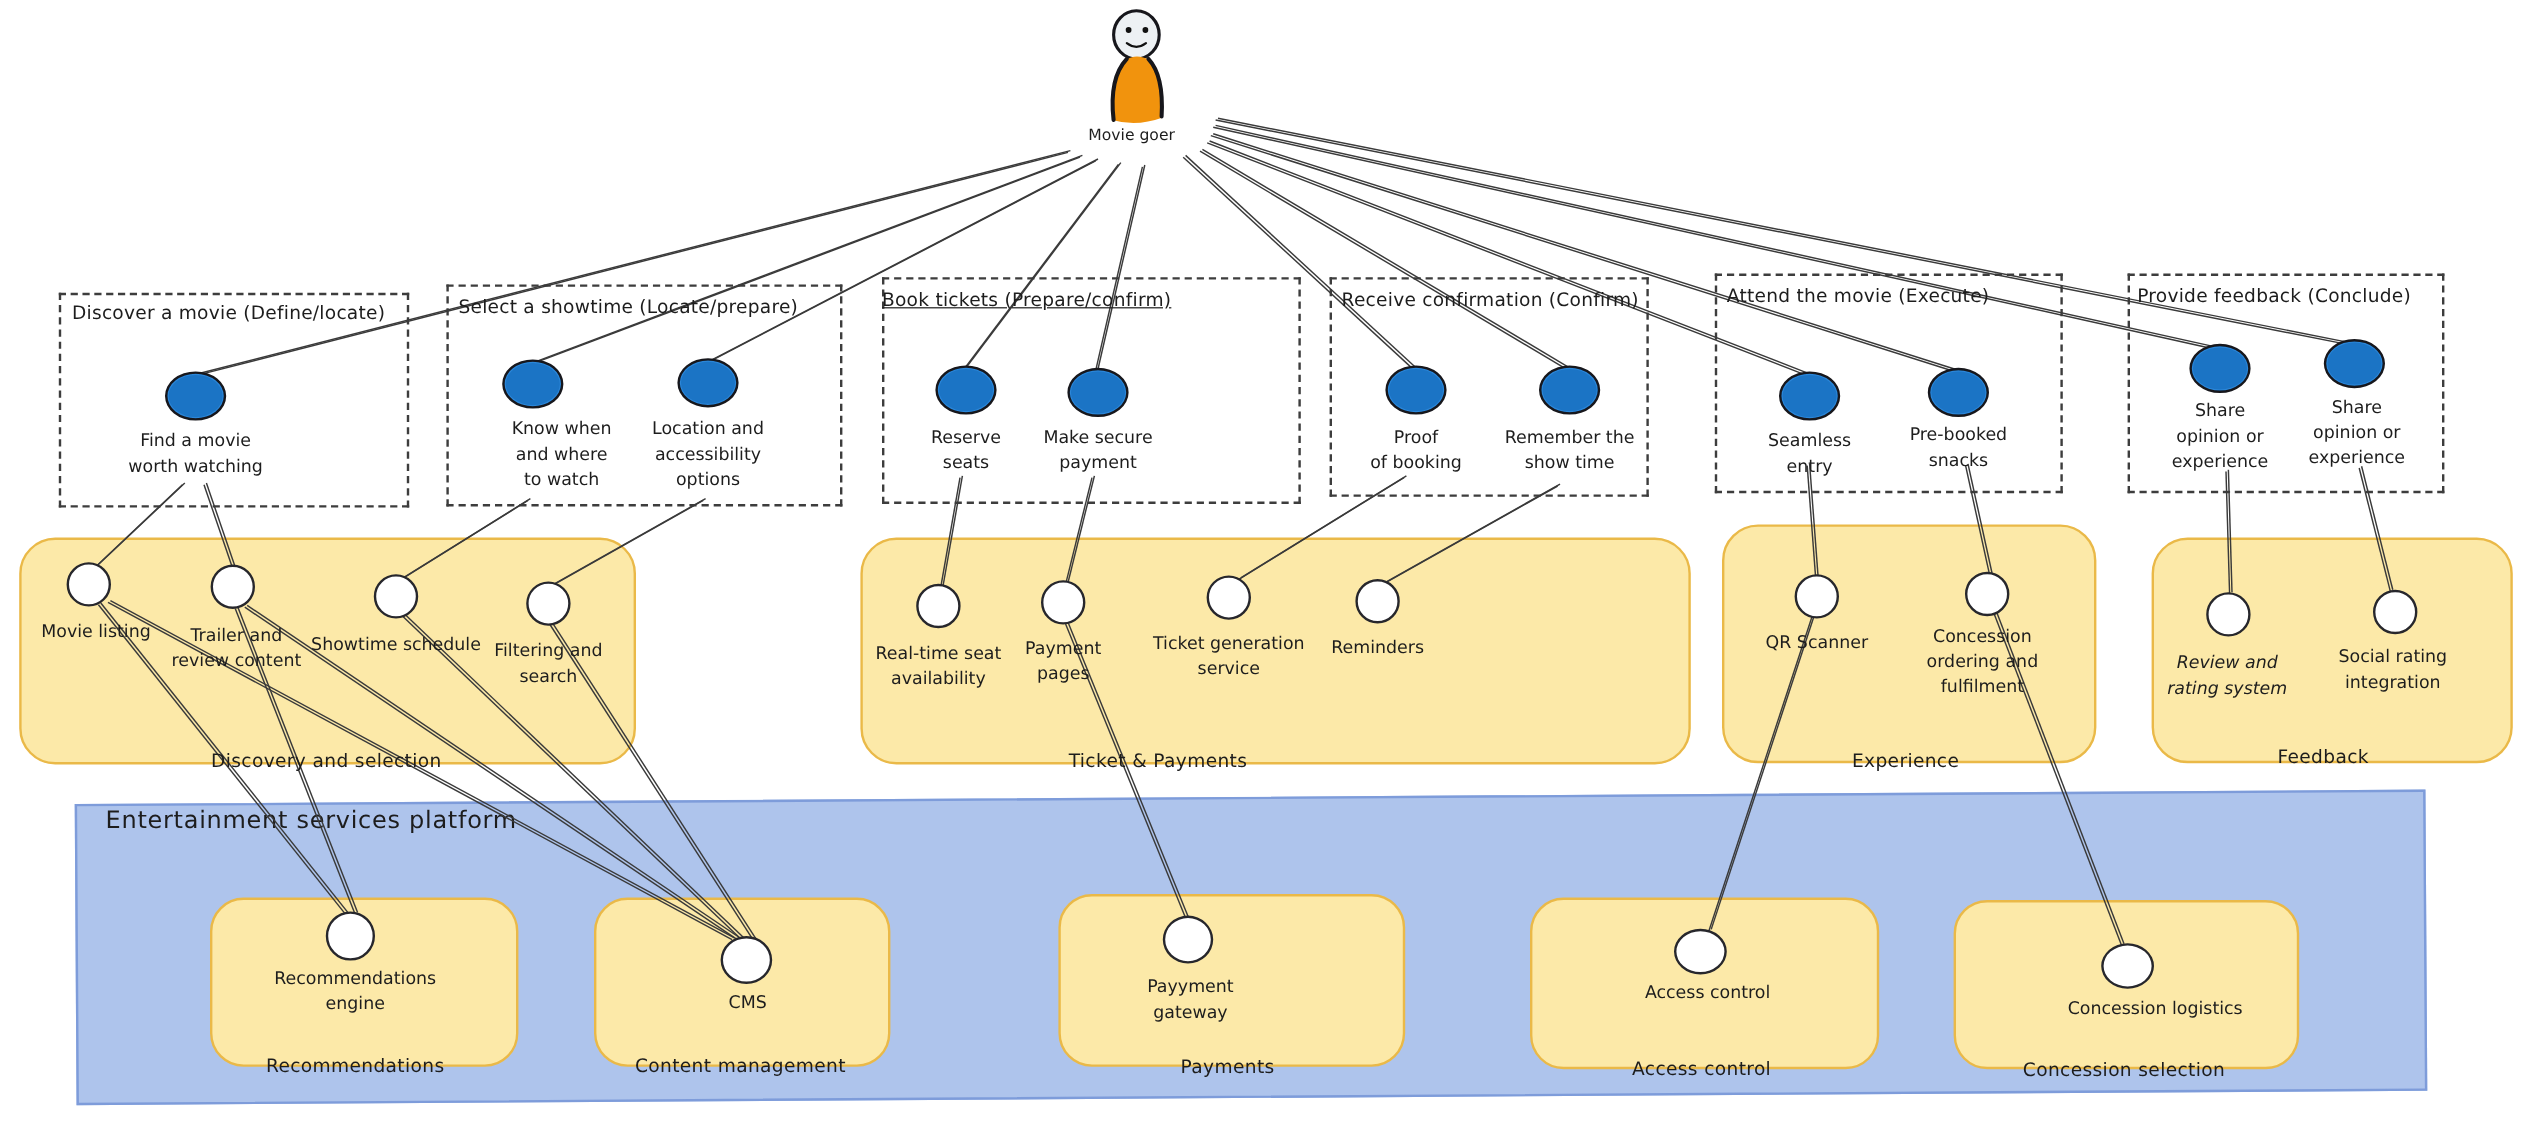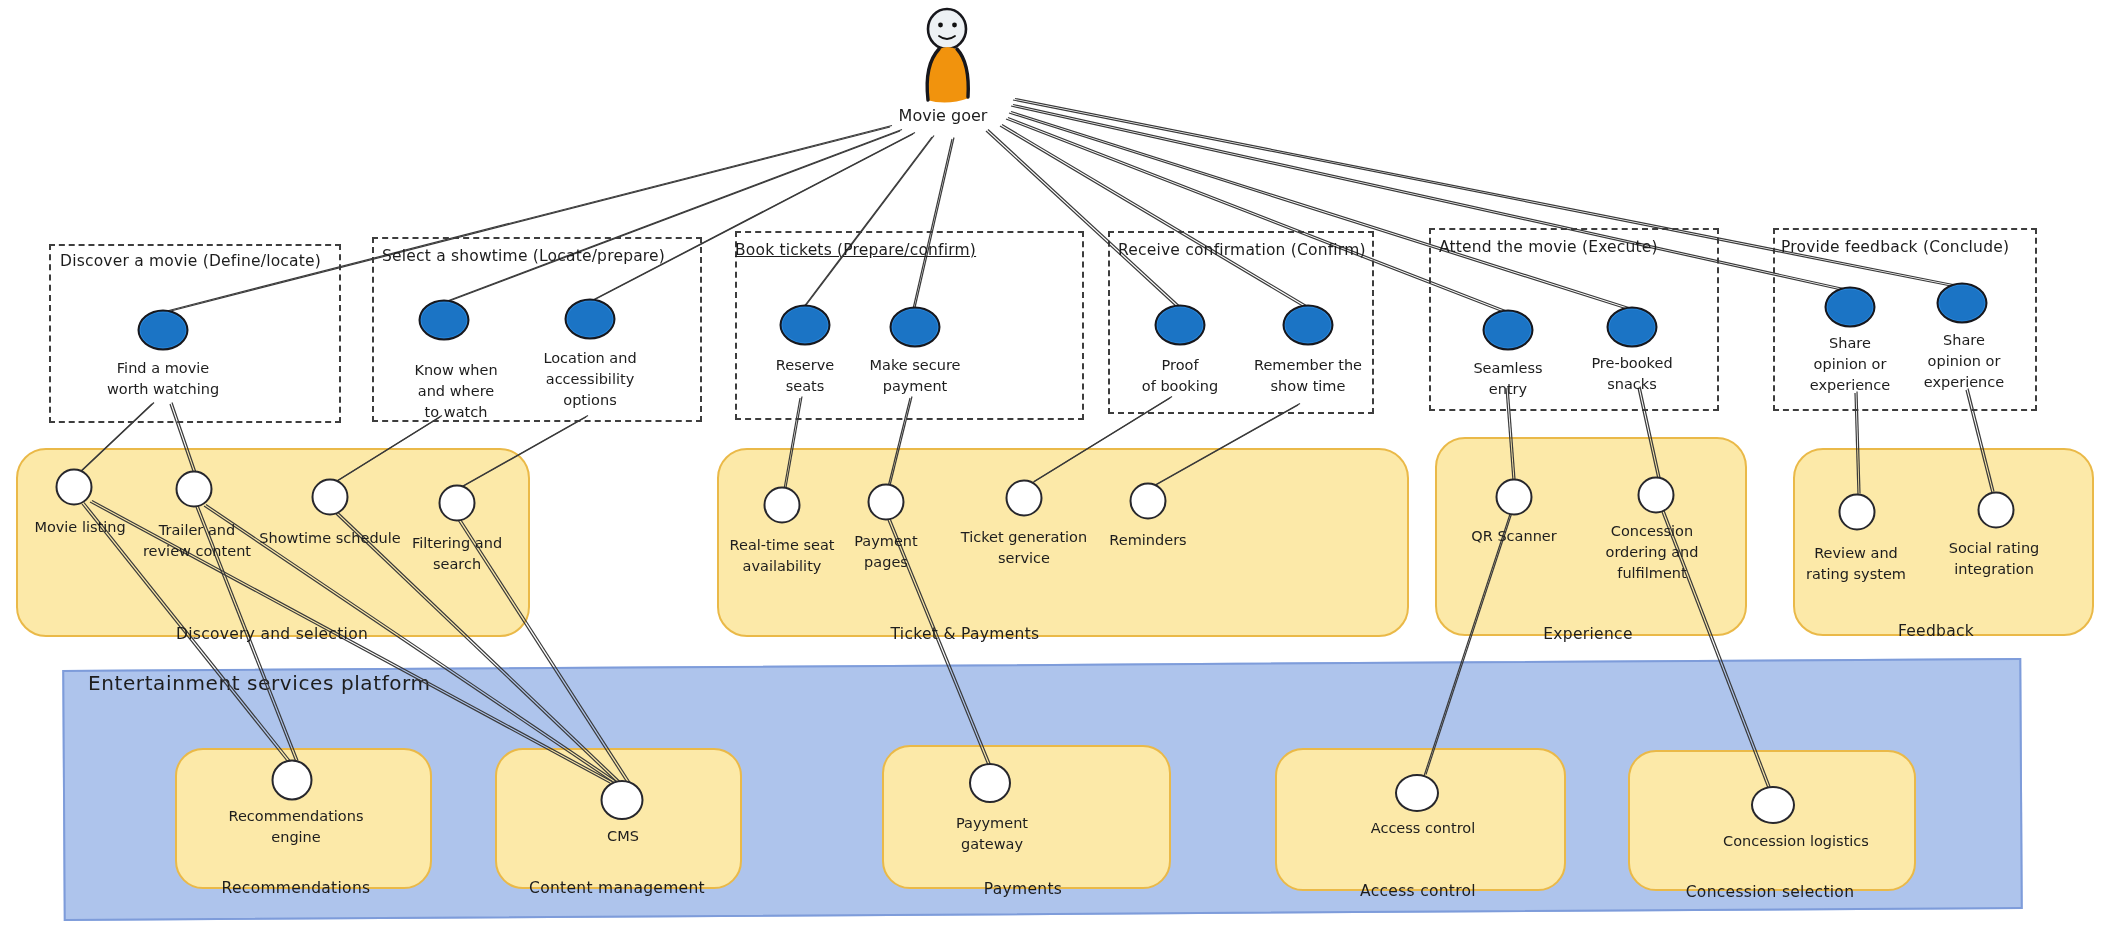--- a/index.html
+++ b/index.html
@@ -14,21 +14,21 @@
        font-size:14.5px;line-height:21px;}
   .group{position:absolute;background:#fce9a8;border:2.5px solid #eab948;border-radius:30px;}
   .svc-node{position:absolute;width:33px;height:33px;background:#ffffff;border:2.6px solid #27272c;
             border-radius:50%;transform:translate(-50%,-50%);}
   .group-lbl{position:absolute;transform:translateX(-50%);font-size:15.5px;white-space:nowrap;letter-spacing:.3px;margin-top:22px;}
   .platform{position:absolute;left:63px;top:664px;width:1955px;height:247px;background:#aec4ec;
             border:2px solid #7e9cda;transform:rotate(-0.35deg);}
   .platform-title{position:absolute;left:88px;top:671px;font-size:20px;letter-spacing:.6px;white-space:nowrap;}
   .pgroup{position:absolute;background:#fce9a8;border:2.5px solid #eab948;border-radius:28px;}
   .actor{position:absolute;left:885px;top:4px;}
-  .actor-lbl{position:absolute;transform:translateX(-50%);font-size:16px;white-space:nowrap;}
+  .actor-lbl{position:absolute;transform:translateX(-50%);font-size:13px;white-space:nowrap;}
 </style>
 </head>
 <body>
 
 <div class="canvas">
 
   <div class="group" style="left:16px;top:448px;width:510px;height:185px;"></div>
   <div class="group" style="left:717px;top:448px;width:688px;height:185px;"></div>
   <div class="group" style="left:1435px;top:437px;width:308px;height:195px;"></div>
   <div class="group" style="left:1793px;top:448px;width:297px;height:184px;"></div>
@@ -142,21 +142,21 @@
   <div class="goal-node" style="left:915px;top:327px;"></div>
   <div class="goal-node" style="left:1180px;top:325px;"></div>
   <div class="goal-node" style="left:1308px;top:325px;"></div>
   <div class="goal-node" style="left:1508px;top:330px;"></div>
   <div class="goal-node" style="left:1632px;top:327px;"></div>
   <div class="goal-node" style="left:1850px;top:307px;"></div>
   <div class="goal-node" style="left:1962px;top:303px;"></div>
 
   <div class="lbl" style="left:163px;top:358px;">Find a movie
 worth watching</div>
-  <div class="lbl" style="left:456px;top:348px;margin-top:12px;">Know when
+  <div class="lbl" style="left:468px;top:348px;">Know when
 and where
 to watch</div>
   <div class="lbl" style="left:590px;top:348px;">Location and
 accessibility
 options</div>
   <div class="lbl" style="left:805px;top:355px;">Reserve
 seats</div>
   <div class="lbl" style="left:915px;top:355px;">Make secure
 payment</div>
   <div class="lbl" style="left:1180px;top:355px;">Proof
@@ -197,21 +197,21 @@
 availability</div>
   <div class="lbl" style="left:886px;top:531px;">Payment
 pages</div>
   <div class="lbl" style="left:1024px;top:527px;">Ticket generation
 service</div>
   <div class="lbl" style="left:1148px;top:530px;">Reminders</div>
   <div class="lbl" style="left:1514px;top:526px;">QR Scanner</div>
   <div class="lbl" style="left:1652px;top:521px;">Concession
 ordering and
 fulfilment</div>
-  <div class="lbl" style="left:1856px;top:543px;">Review and
+  <div class="lbl" style="left:1856px;top:543px;font-style:italic;">Review and
 rating system</div>
   <div class="lbl" style="left:1994px;top:538px;">Social rating
 integration</div>
 
   <div class="group-lbl" style="left:272px;top:603px;">Discovery and selection</div>
   <div class="group-lbl" style="left:965px;top:603px;">Ticket &amp; Payments</div>
   <div class="group-lbl" style="left:1588px;top:603px;">Experience</div>
   <div class="group-lbl" style="left:1936px;top:600px;">Feedback</div>
 
   <div class="svc-node" style="left:292px;top:780px;width:37px;height:37px;"></div>

